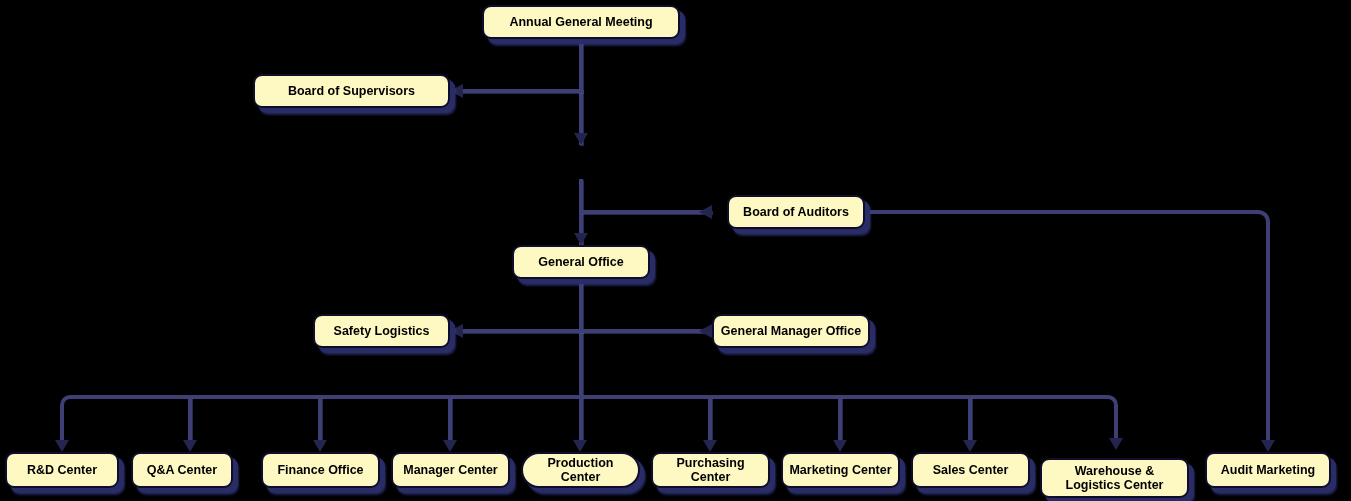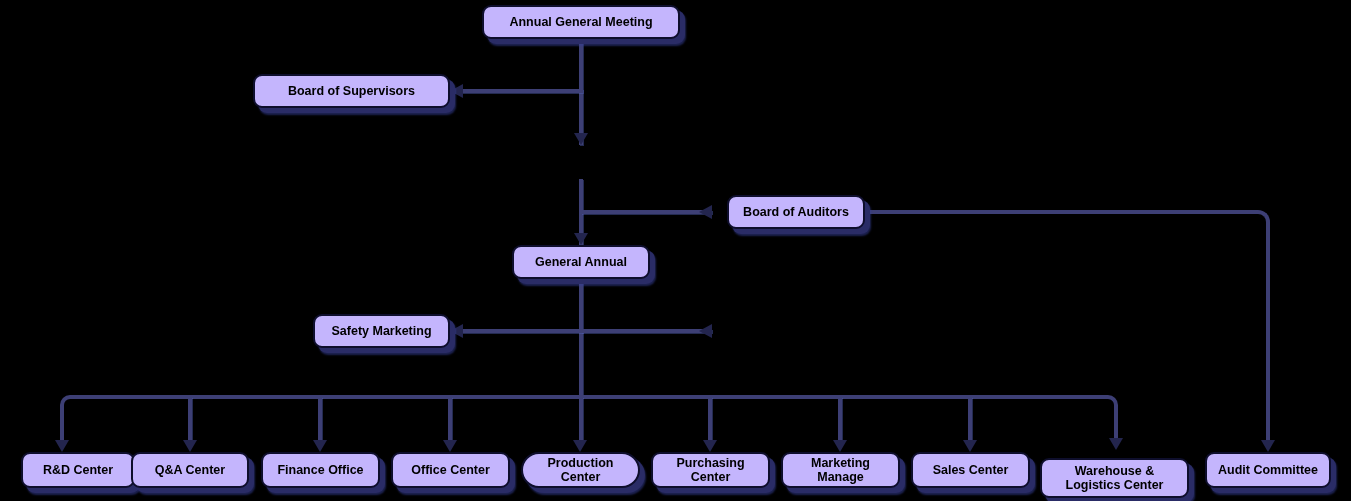--- a/index.html
+++ b/index.html
@@ -1,21 +1,21 @@
 <!DOCTYPE html>
 <html><head>
 <meta charset="utf-8">
 <style>
   html,body{margin:0;padding:0;background:#000;}
   #canvas{
     position:relative;width:1351px;height:501px;background:#000000;
     font-family:"Liberation Sans",sans-serif;overflow:hidden;
   }
   .node{
-    position:absolute;background:#c4b5fd;border:2px solid #0e0e2c;border-radius:9px;
+    position:absolute;background:#fef9c3;border:2px solid #0e0e2c;border-radius:9px;
     display:flex;align-items:center;justify-content:center;text-align:center;
     box-sizing:border-box;
     box-shadow:5px 5px 0 0 #2a2c66, 6px 7px 2px 0 rgba(52,62,150,0.55);
     z-index:3;
   }
   .node span{
     color:#000000;font-weight:bold;font-size:12.5px;line-height:14px;padding:0 4px;
   }
   .hline,.vline{position:absolute;background:#3d3f75;z-index:1;
     box-shadow:1px 1px 0 rgba(80,95,180,0.45);}
@@ -75,50 +75,53 @@
   <div class="node" style="left:482px;top:5px;width:198px;height:34px;">
       <span>Annual General Meeting</span>
     </div>
   <div class="node" style="left:253px;top:74px;width:197px;height:34px;">
       <span>Board of Supervisors</span>
     </div>
   <div class="node" style="left:712px;top:195px;width:138px;height:34px;margin-left:15px;">
       <span>Board of Auditors</span>
     </div>
   <div class="node" style="left:512px;top:245px;width:138px;height:34px;">
-      <span>General Annual</span>
+      <span>General Office</span>
     </div>
   <div class="node" style="left:313px;top:314px;width:137px;height:34px;">
-      <span>Safety Marketing</span>
+      <span>Safety Logistics</span>
+    </div>
+  <div class="node" style="left:712px;top:314px;width:158px;height:34px;">
+      <span>General Manager Office</span>
     </div>
 
-  <div class="node" style="left:5px;top:452px;width:114px;height:36px;margin-left:16px;">
+  <div class="node" style="left:5px;top:452px;width:114px;height:36px;">
       <span>R&amp;D Center</span>
     </div>
-  <div class="node" style="left:131px;top:452px;width:118px;height:36px;align-items:center;">
+  <div class="node" style="left:131px;top:452px;width:102px;height:36px;align-items:center;">
       <span>Q&amp;A Center</span>
     </div>
   <div class="node" style="left:261px;top:452px;width:119px;height:36px;">
       <span>Finance Office</span>
     </div>
   <div class="node" style="left:391px;top:452px;width:119px;height:36px;">
-      <span>Office Center</span>
+      <span>Manager Center</span>
     </div>
   <div class="node" style="left:521px;top:452px;width:119px;height:36px;border-radius:18px;">
       <span>Production Center</span>
     </div>
   <div class="node" style="left:651px;top:452px;width:119px;height:36px;">
       <span>Purchasing Center</span>
     </div>
   <div class="node" style="left:781px;top:452px;width:119px;height:36px;">
-      <span>Marketing Manage</span>
+      <span>Marketing Center</span>
     </div>
   <div class="node" style="left:911px;top:452px;width:119px;height:36px;">
       <span>Sales Center</span>
     </div>
   <div class="node" style="left:1040px;top:450px;width:149px;height:40px;margin-top:8px;">
       <span>Warehouse &amp; Logistics Center</span>
     </div>
   <div class="node" style="left:1205px;top:452px;width:126px;height:36px;">
-      <span>Audit Committee</span>
+      <span>Audit Marketing</span>
     </div>
 
 </div>
 
 </body></html>

